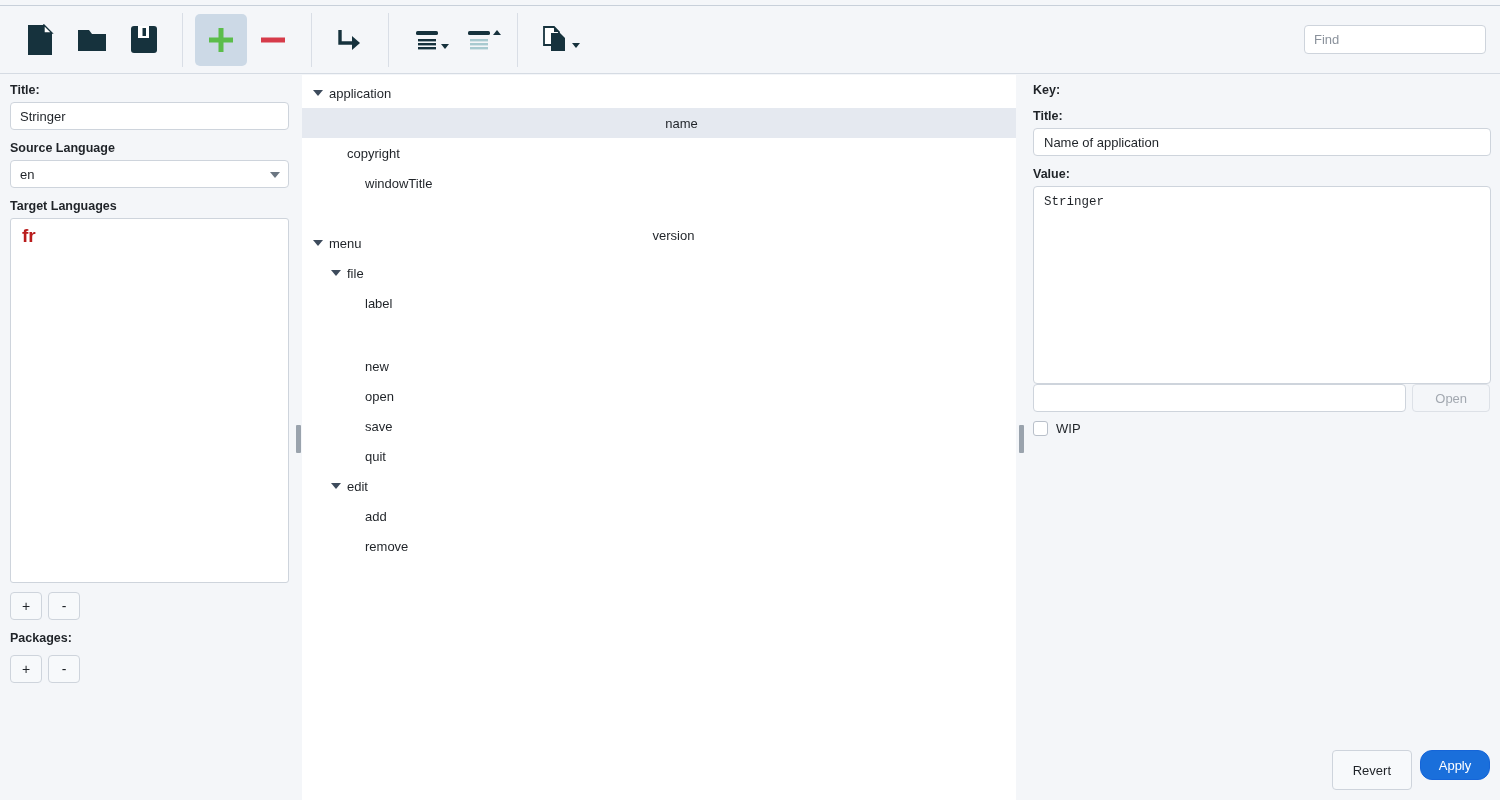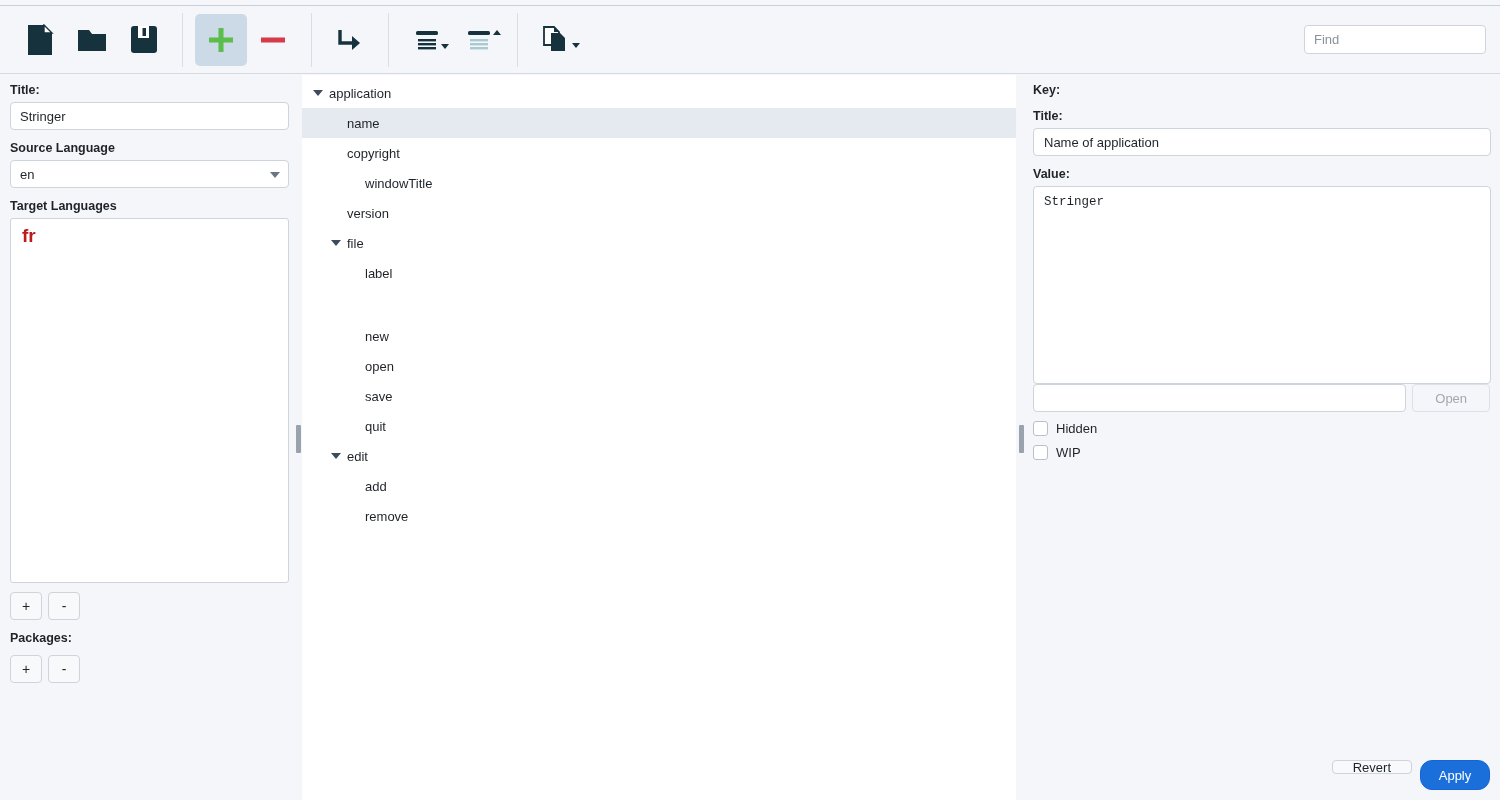--- a/index.html
+++ b/index.html
@@ -311,21 +311,21 @@
   .cbtext { font-size: 13px; color: #1f2328; }
 
   .footer-btns {
     position: absolute;
     right: 10px;
     bottom: 10px;
     display: flex;
     gap: 8px;
   }
   .btn-revert {
-    min-width: 70px; height: 14px;
+    min-width: 70px; height: 40px;
     border: 1px solid #ced4dc;
     border-radius: 4px;
     background: #f7f9fb;
     color: #1f2328;
     font-size: 13px;
     padding: 0 20px;
     display: flex; align-items: center; justify-content: center;
     cursor: pointer;
     font-family: "Liberation Sans", sans-serif;
   }
@@ -495,35 +495,41 @@
     </div>
 
     <div class="pane-tree">
       <div id="tree-root">
           <div class="tnode" style="padding-left: 8px;">
             <span class="tw">
               <span class="tri"></span>
             </span>
             <span class="tlabel">application</span>
           </div>
-          <div class="tnode selected" style="padding-left: 26px;">
+          <div class="tnode selected" style="padding-left: 26px; justify-content: center;">
             <span class="tw empty"></span>
             <span class="tlabel">name</span>
           </div>
           <div class="tnode" style="padding-left: 26px;">
             <span class="tw empty"></span>
             <span class="tlabel">copyright</span>
           </div>
           <div class="tnode" style="padding-left: 44px;">
             <span class="tw empty"></span>
             <span class="tlabel">windowTitle</span>
           </div>
-          <div class="tnode" style="padding-left: 26px;">
+          <div class="tnode" style="padding-left: 26px; flex-direction: column;">
             <span class="tw empty"></span>
             <span class="tlabel">version</span>
+          </div>
+          <div class="tnode" style="padding-left: 8px;">
+            <span class="tw">
+              <span class="tri"></span>
+            </span>
+            <span class="tlabel">menu</span>
           </div>
           <div class="tnode" style="padding-left: 26px;">
             <span class="tw">
               <span class="tri"></span>
             </span>
             <span class="tlabel">file</span>
           </div>
           <div class="tnode" style="padding-left: 44px;">
             <span class="tw empty"></span>
             <span class="tlabel">label</span>
@@ -575,24 +581,20 @@
       <div class="rlab sp">Value:</div>
       <textarea class="rta" style="">Stringer</textarea>
 
       <div class="shot-row">
         <input class="shot-input" type="text" value="" style="">
         <div class="btn-open">Open</div>
       </div>
 
       <div class="cbrow">
         <span class="cbox"></span>
-        <span class="cbtext">Hidden</span>
-      </div>
-      <div class="cbrow">
-        <span class="cbox"></span>
         <span class="cbtext">WIP</span>
       </div>
 
       <div class="footer-btns">
         <div class="btn-revert">Revert</div>
         <div class="btn-apply">Apply</div>
       </div>
     </div>
 
   </div>

